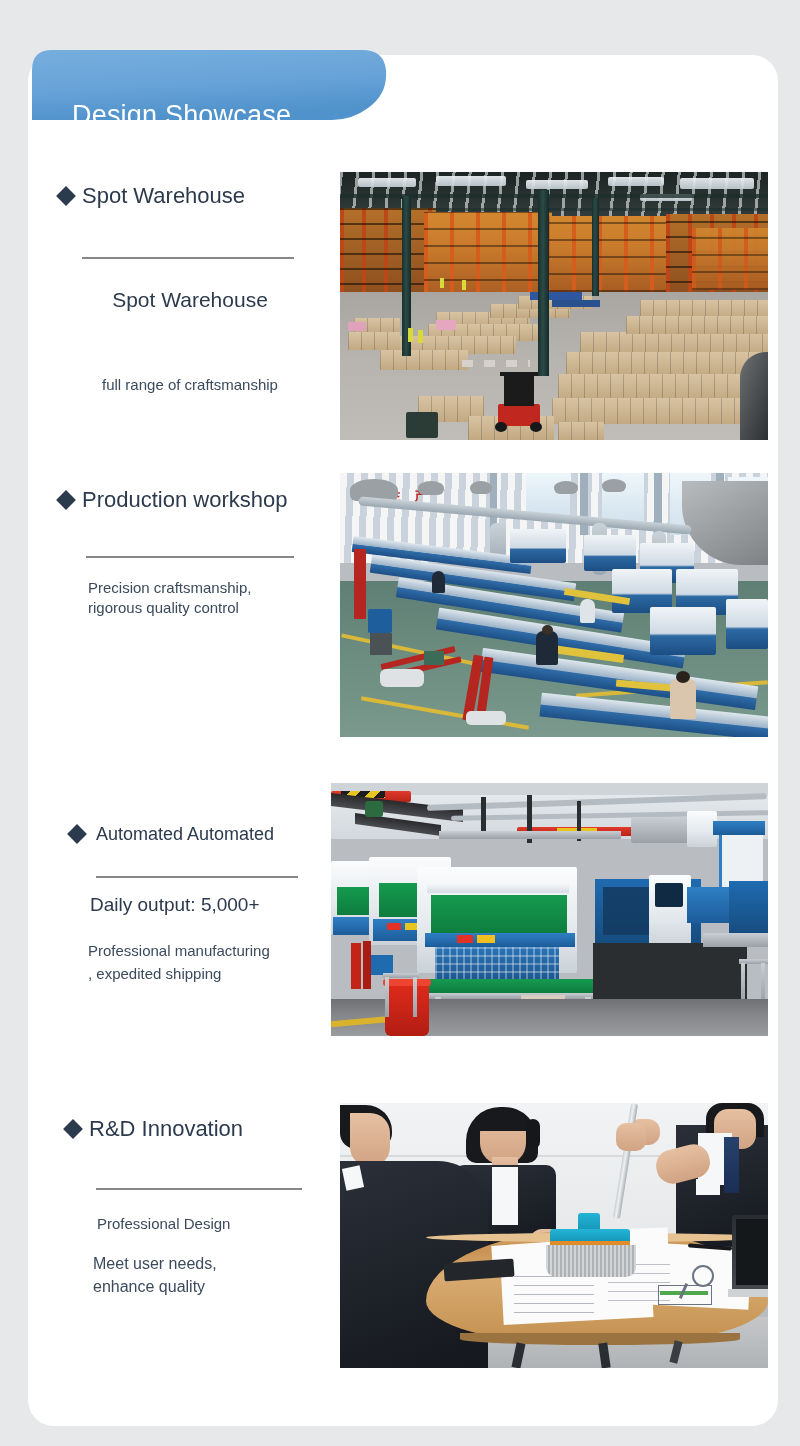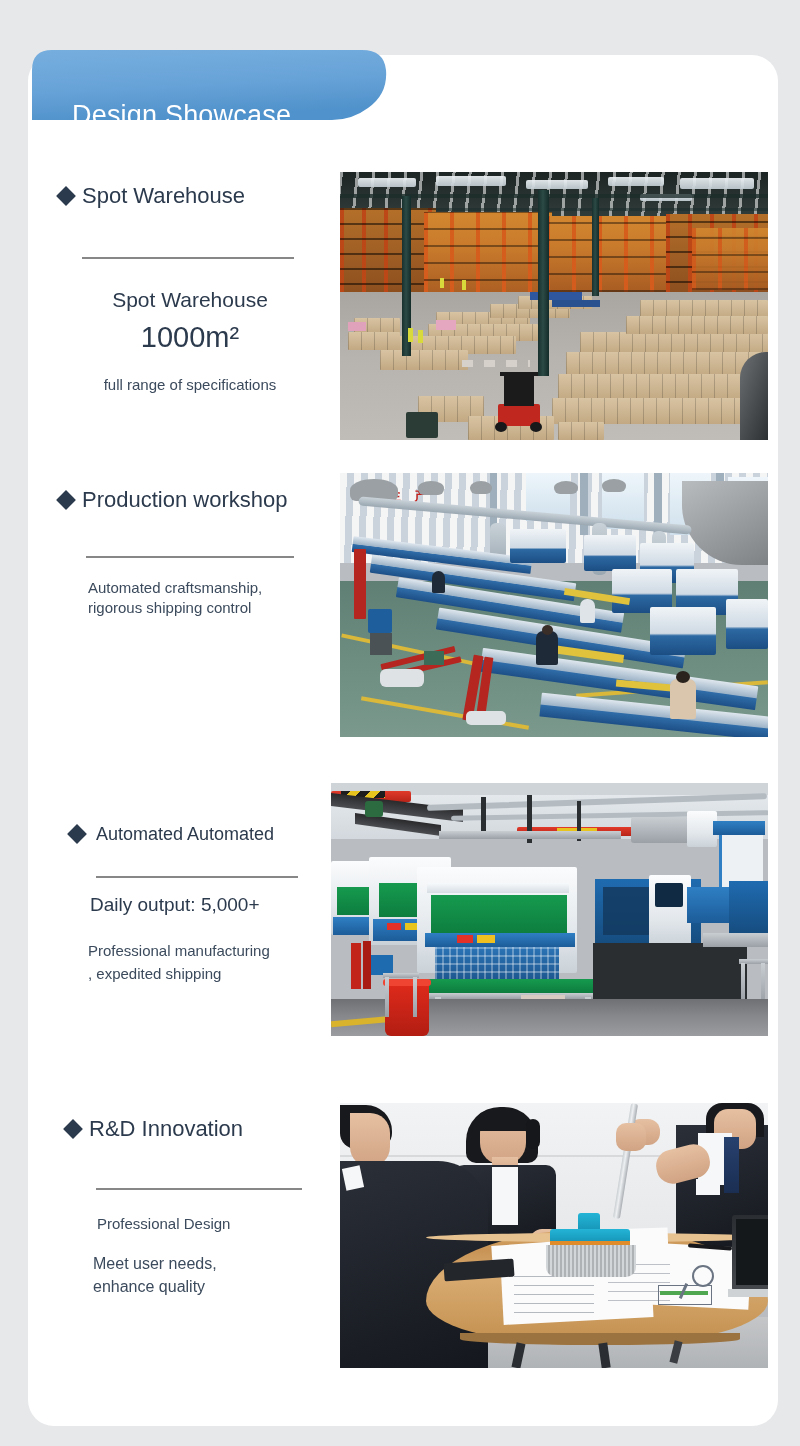--- a/index.html
+++ b/index.html
@@ -144,25 +144,22 @@
   <div class="section" style="left:0;top:0;width:800px;height:1446px;">
 
     <div class="txt head-row" style="left:59px;top:183px;">
       <div class="diamond"></div>
       <div class="head-title">Spot Warehouse</div>
     </div>
     <div class="txt rule" style="left:82px;top:257px;width:212px;"></div>
     <div class="txt" style="left:60px;top:288px;width:260px;text-align:center;font-size:21px;">
       <span class="big">Spot Warehouse</span>
     </div>
-    <div class="txt" style="left:60px;top:320px;width:260px;text-align:center;font-size:29px;">
-      <span class="big">1000m²</span>
-    </div>
     <div class="txt sub" style="left:60px;top:375px;width:260px;text-align:center;font-size:15px;">
-      <div>full range of specifications</div>
+      <div>full range of craftsmanship</div>
     </div>
 
     <div class="photo" style="left:340px;top:172px;width:428px;height:268px;">
       <div class="w-roof"></div>
       <div class="w-skylight" style="left:18px;top:6px;width:58px;height:9px;"></div>
       <div class="w-skylight" style="left:96px;top:4px;width:70px;height:10px;"></div>
       <div class="w-skylight" style="left:186px;top:8px;width:62px;height:9px;"></div>
       <div class="w-skylight" style="left:268px;top:5px;width:56px;height:9px;"></div>
       <div class="w-skylight" style="left:340px;top:6px;width:74px;height:11px;"></div>
       <div class="w-skylight" style="left:300px;top:22px;width:52px;height:7px;"></div>
@@ -221,22 +218,22 @@
 
       <div style="right:0;top:180px;width:28px;height:90px;background:linear-gradient(110deg,#6d7174,#2c2f31);border-radius:26px 0 0 0;"></div>
     </div>
 
     <div class="txt head-row" style="left:59px;top:487px;">
       <div class="diamond"></div>
       <div class="head-title">Production workshop</div>
     </div>
     <div class="txt rule" style="left:86px;top:556px;width:208px;"></div>
     <div class="txt sub" style="left:88px;top:578px;width:240px;font-size:15px;">
-      <div>Automated craftsmanship,</div>
-      <div>rigorous shipping control</div>
+      <div>Precision craftsmanship,</div>
+      <div>rigorous quality control</div>
     </div>
 
     <div class="photo" style="left:340px;top:473px;width:428px;height:264px;">
       <div class="p2-wall"></div>
       <div class="p2-win" style="left:186px;top:0;width:44px;height:48px;"></div>
       <div class="p2-win" style="left:262px;top:0;width:42px;height:56px;"></div>
       <div class="p2-win" style="left:330px;top:0;width:40px;height:62px;"></div>
       <div class="p2-win" style="left:388px;top:4px;width:40px;height:70px;"></div>
       <div style="left:150px;top:0;width:7px;height:56px;background:#9fb0bc;"></div>
       <div style="left:240px;top:0;width:8px;height:62px;background:#9fb0bc;"></div>

